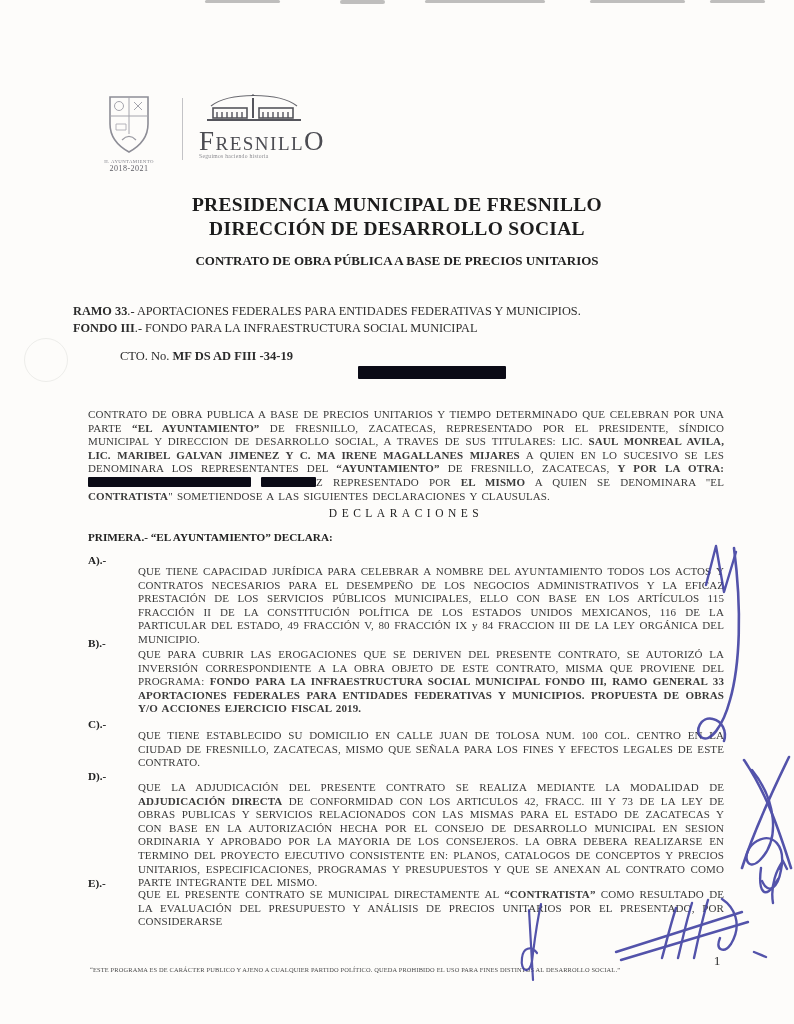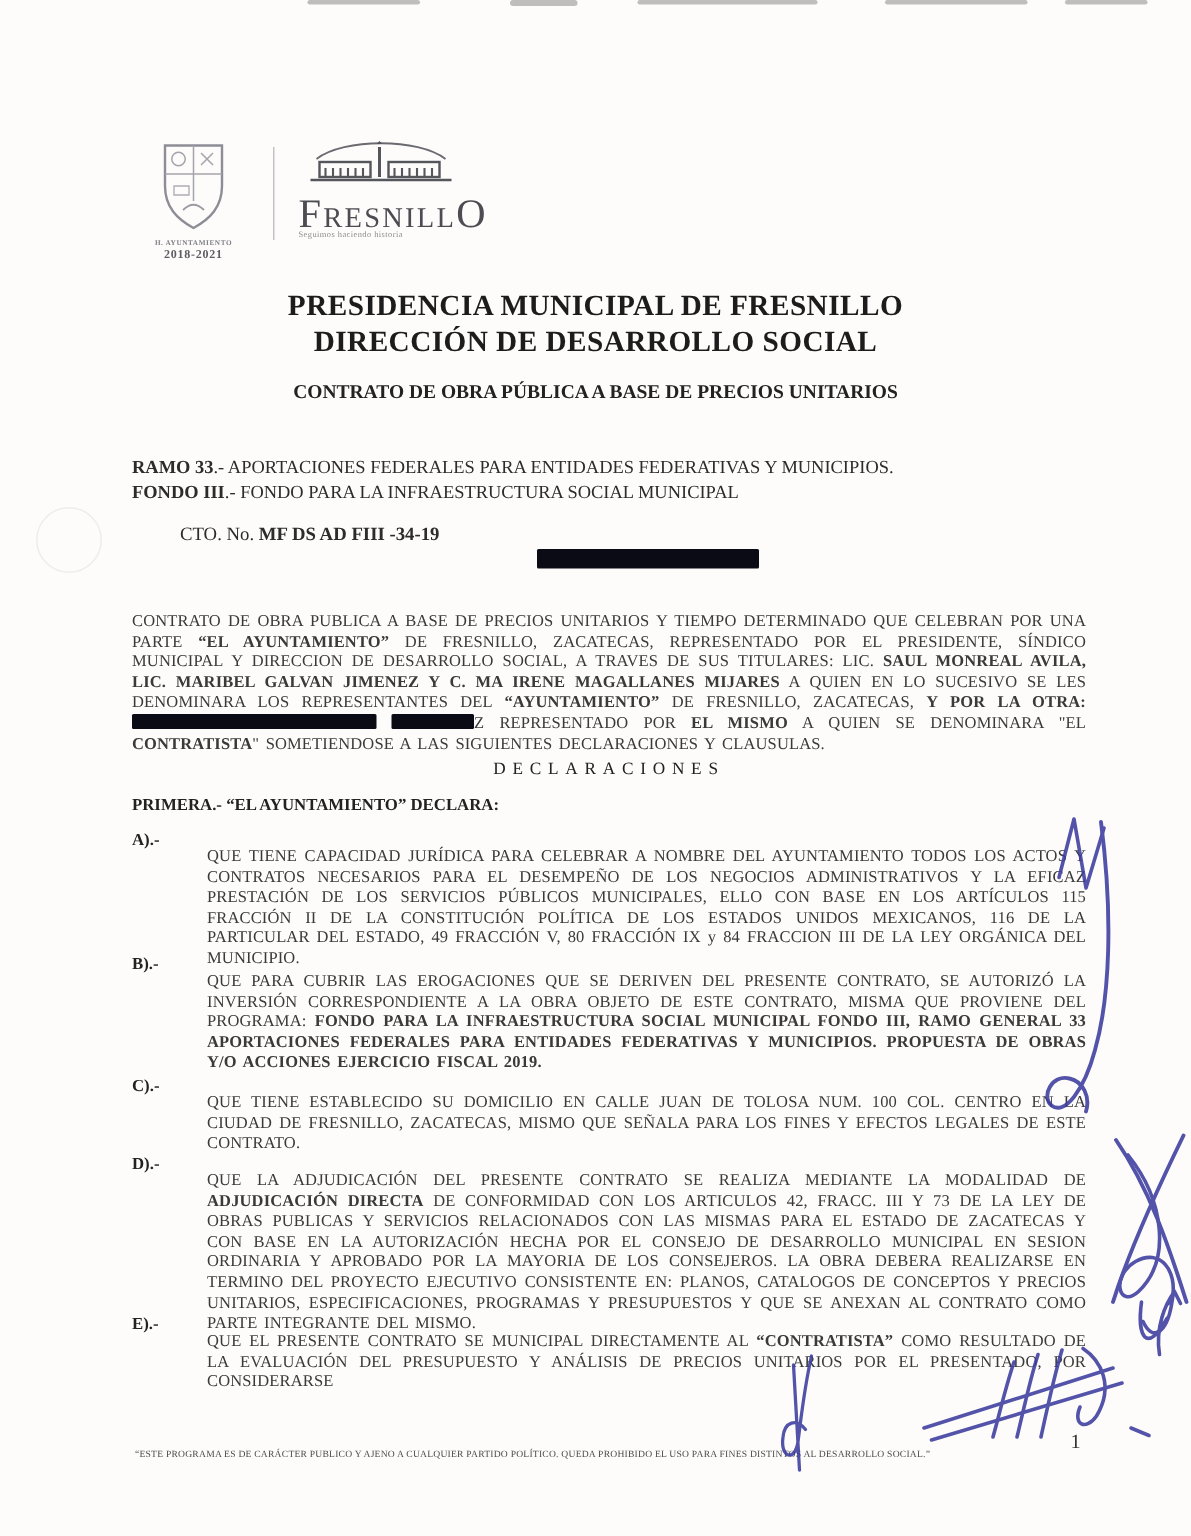--- a/index.html
+++ b/index.html
@@ -5,34 +5,34 @@
   html,body{margin:0;padding:0;background:#e9e9e9;}
   .page{position:relative;width:794px;height:1024px;margin:0 auto;background:#fdfcfa;
         overflow:hidden;font-family:"Liberation Serif",serif;color:#333;}
   .abs{position:absolute;}
   .b{font-weight:bold;}
   
   .smudge{position:absolute;top:0;background:#4a4a4a;opacity:.35;border-radius:2px;}
   .punch-hole{position:absolute;left:24px;top:338px;width:42px;height:42px;border:1.5px solid #ededea;border-radius:50%;}
   
   .logos{left:92px;top:94px;display:flex;align-items:flex-start;gap:16px;}
-  .seal-wrap{text-align:center;width:74px;font-weight:bold;}
+  .seal-wrap{text-align:center;width:74px;}
   .seal-cap1{font-size:4.8px;color:#7e7e86;letter-spacing:.4px;margin-top:1px;}
   .seal-cap2{font-size:8px;color:#5c5c64;letter-spacing:.5px;}
   .logo-divider{width:1px;background:#c3c3c6;height:62px;margin-top:4px;}
   .fres-wrap{text-align:left;width:122px;}
   .fres-word{font-variant:small-caps;font-size:27px;line-height:26px;color:#4c4c52;letter-spacing:1.5px;}
   .fres-tag{font-size:5.6px;color:#8b8b90;letter-spacing:.3px;margin-top:-1px;}
   
   .doc-title{left:0;top:193px;width:794px;text-align:center;font-weight:bold;
              font-size:19.5px;line-height:24px;letter-spacing:.3px;color:#1c1c1c;}
   .doc-subtitle{left:0;top:253px;width:794px;text-align:center;font-weight:bold;
                 font-size:13px;color:#222;}
   
-  .program{left:88px;top:303px;width:640px;font-size:12.3px;line-height:16.5px;color:#2c2c2c;}
+  .program{left:73px;top:303px;width:640px;font-size:12.3px;line-height:16.5px;color:#2c2c2c;}
   .cto-line{left:120px;top:349px;width:674px;font-size:12.5px;color:#2c2c2c;}
   .redaction-bar{left:358px;top:366px;width:148px;height:13px;background:#0b0b16;border-radius:1px;}
   
   .body-par{font-size:11px;line-height:13.6px;text-align:justify;letter-spacing:.1px;
             word-spacing:1.5px;color:#3a3a3a;}
   .intro{left:88px;top:408px;width:636px;}
   .redact{display:inline-block;height:10px;background:#0b0b16;vertical-align:-1px;border-radius:1px;}
   .decl-heading{left:88px;top:507px;width:636px;text-align:center;font-weight:normal;
                 font-size:11.5px;letter-spacing:4.5px;color:#222;}
   .primera{left:88px;top:531px;font-weight:bold;font-size:11.2px;color:#222;}

